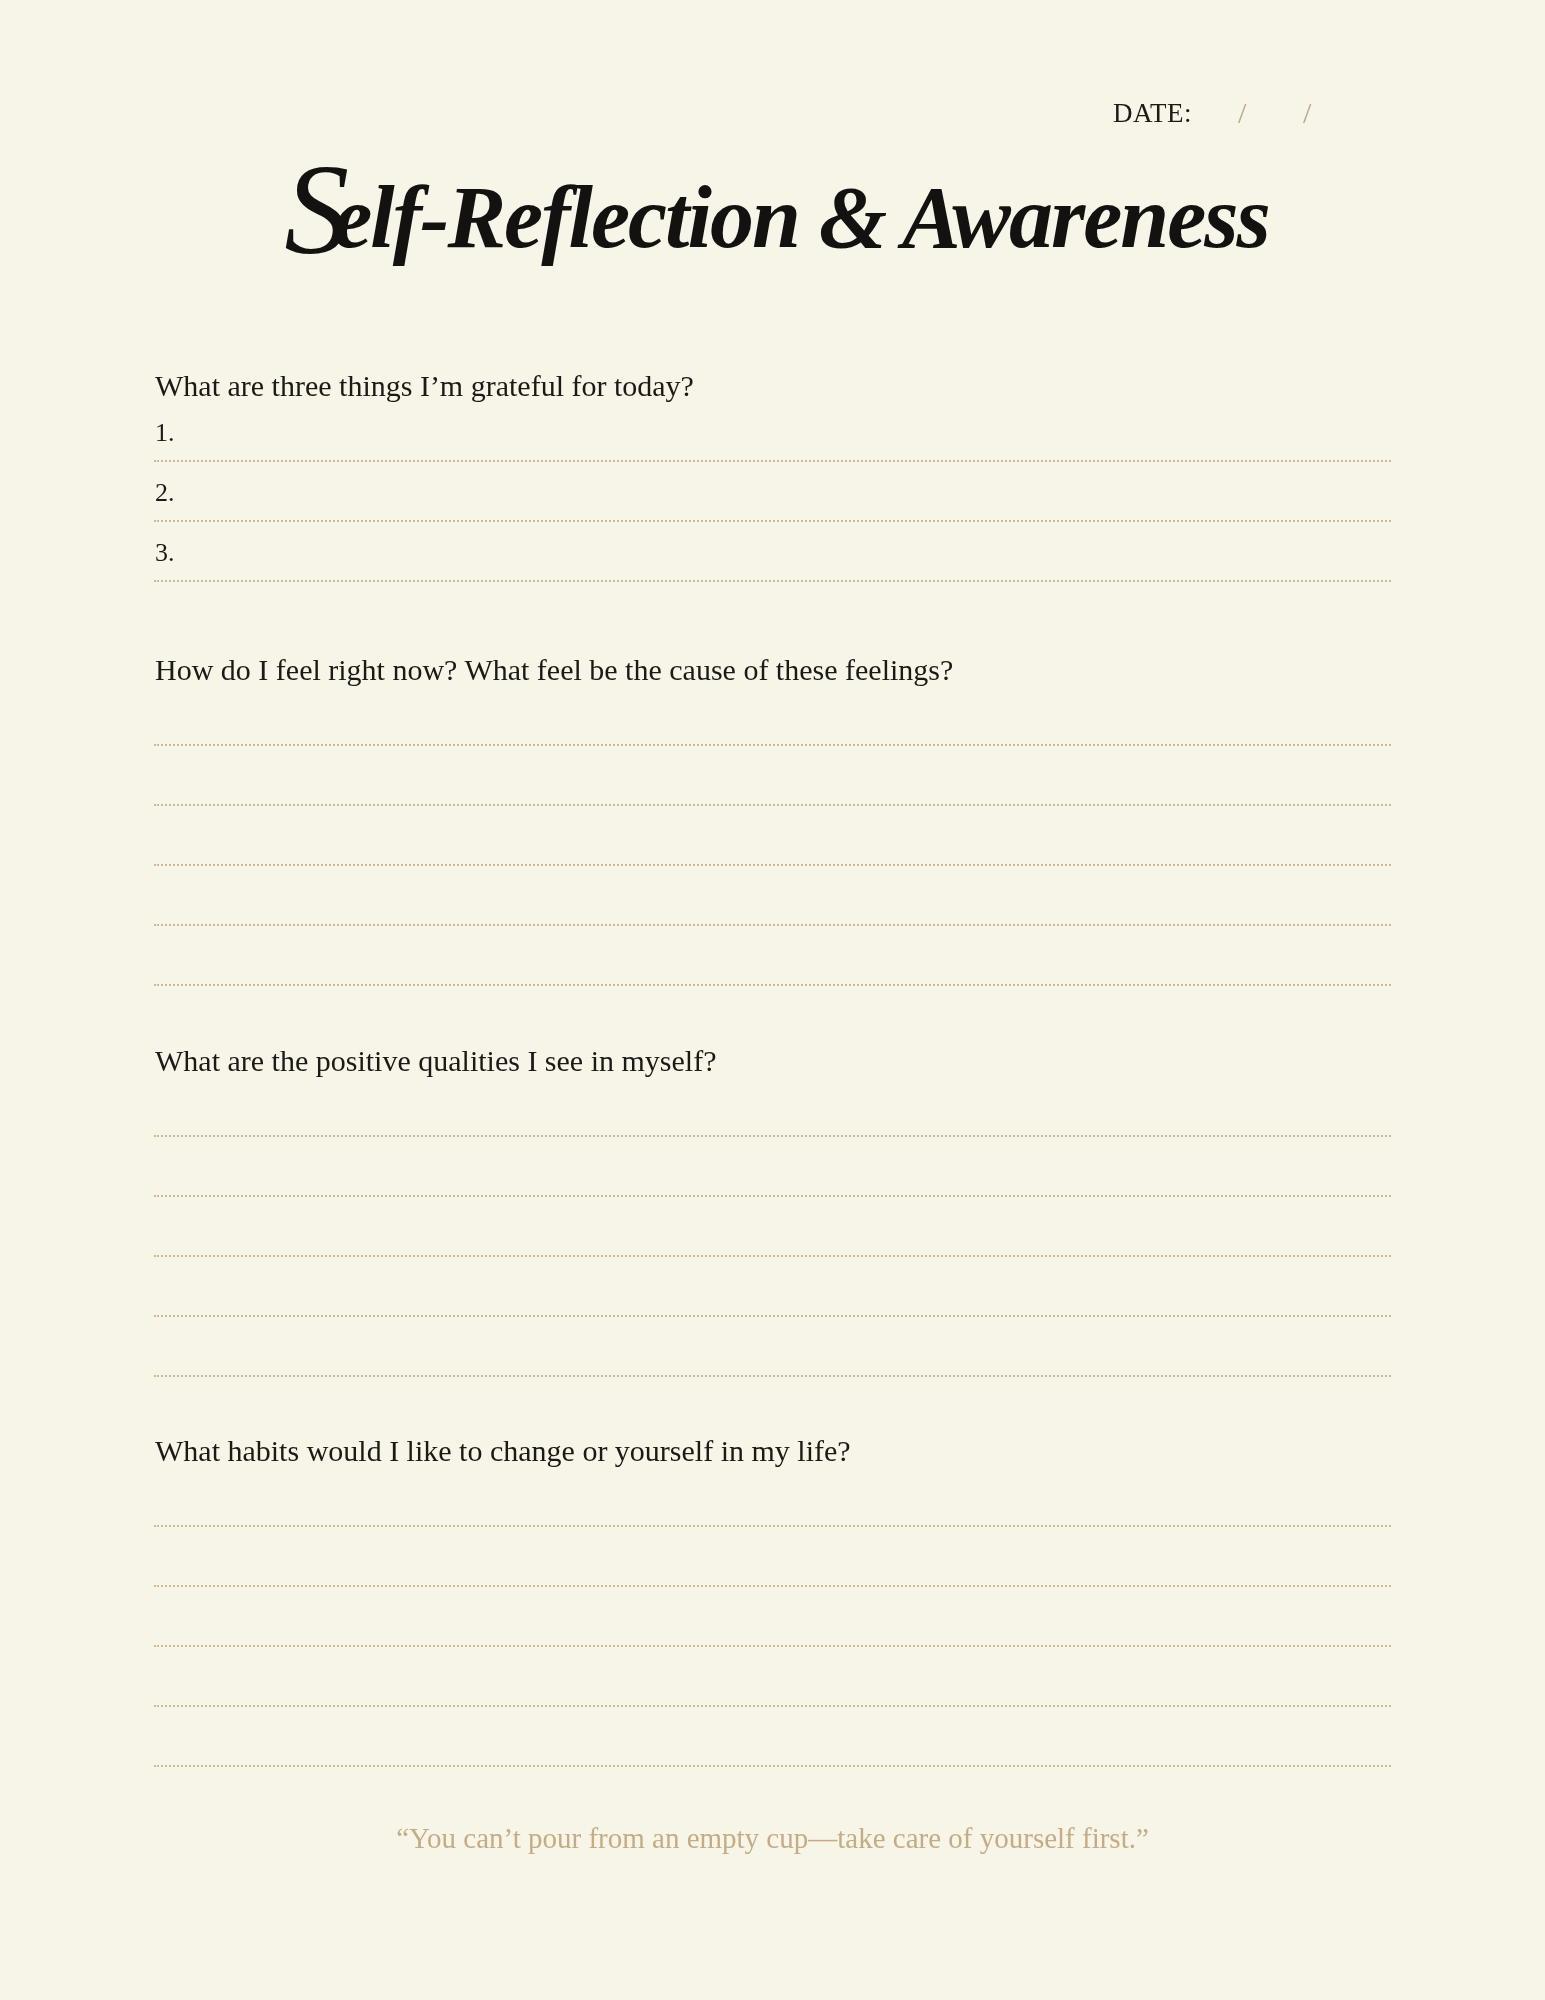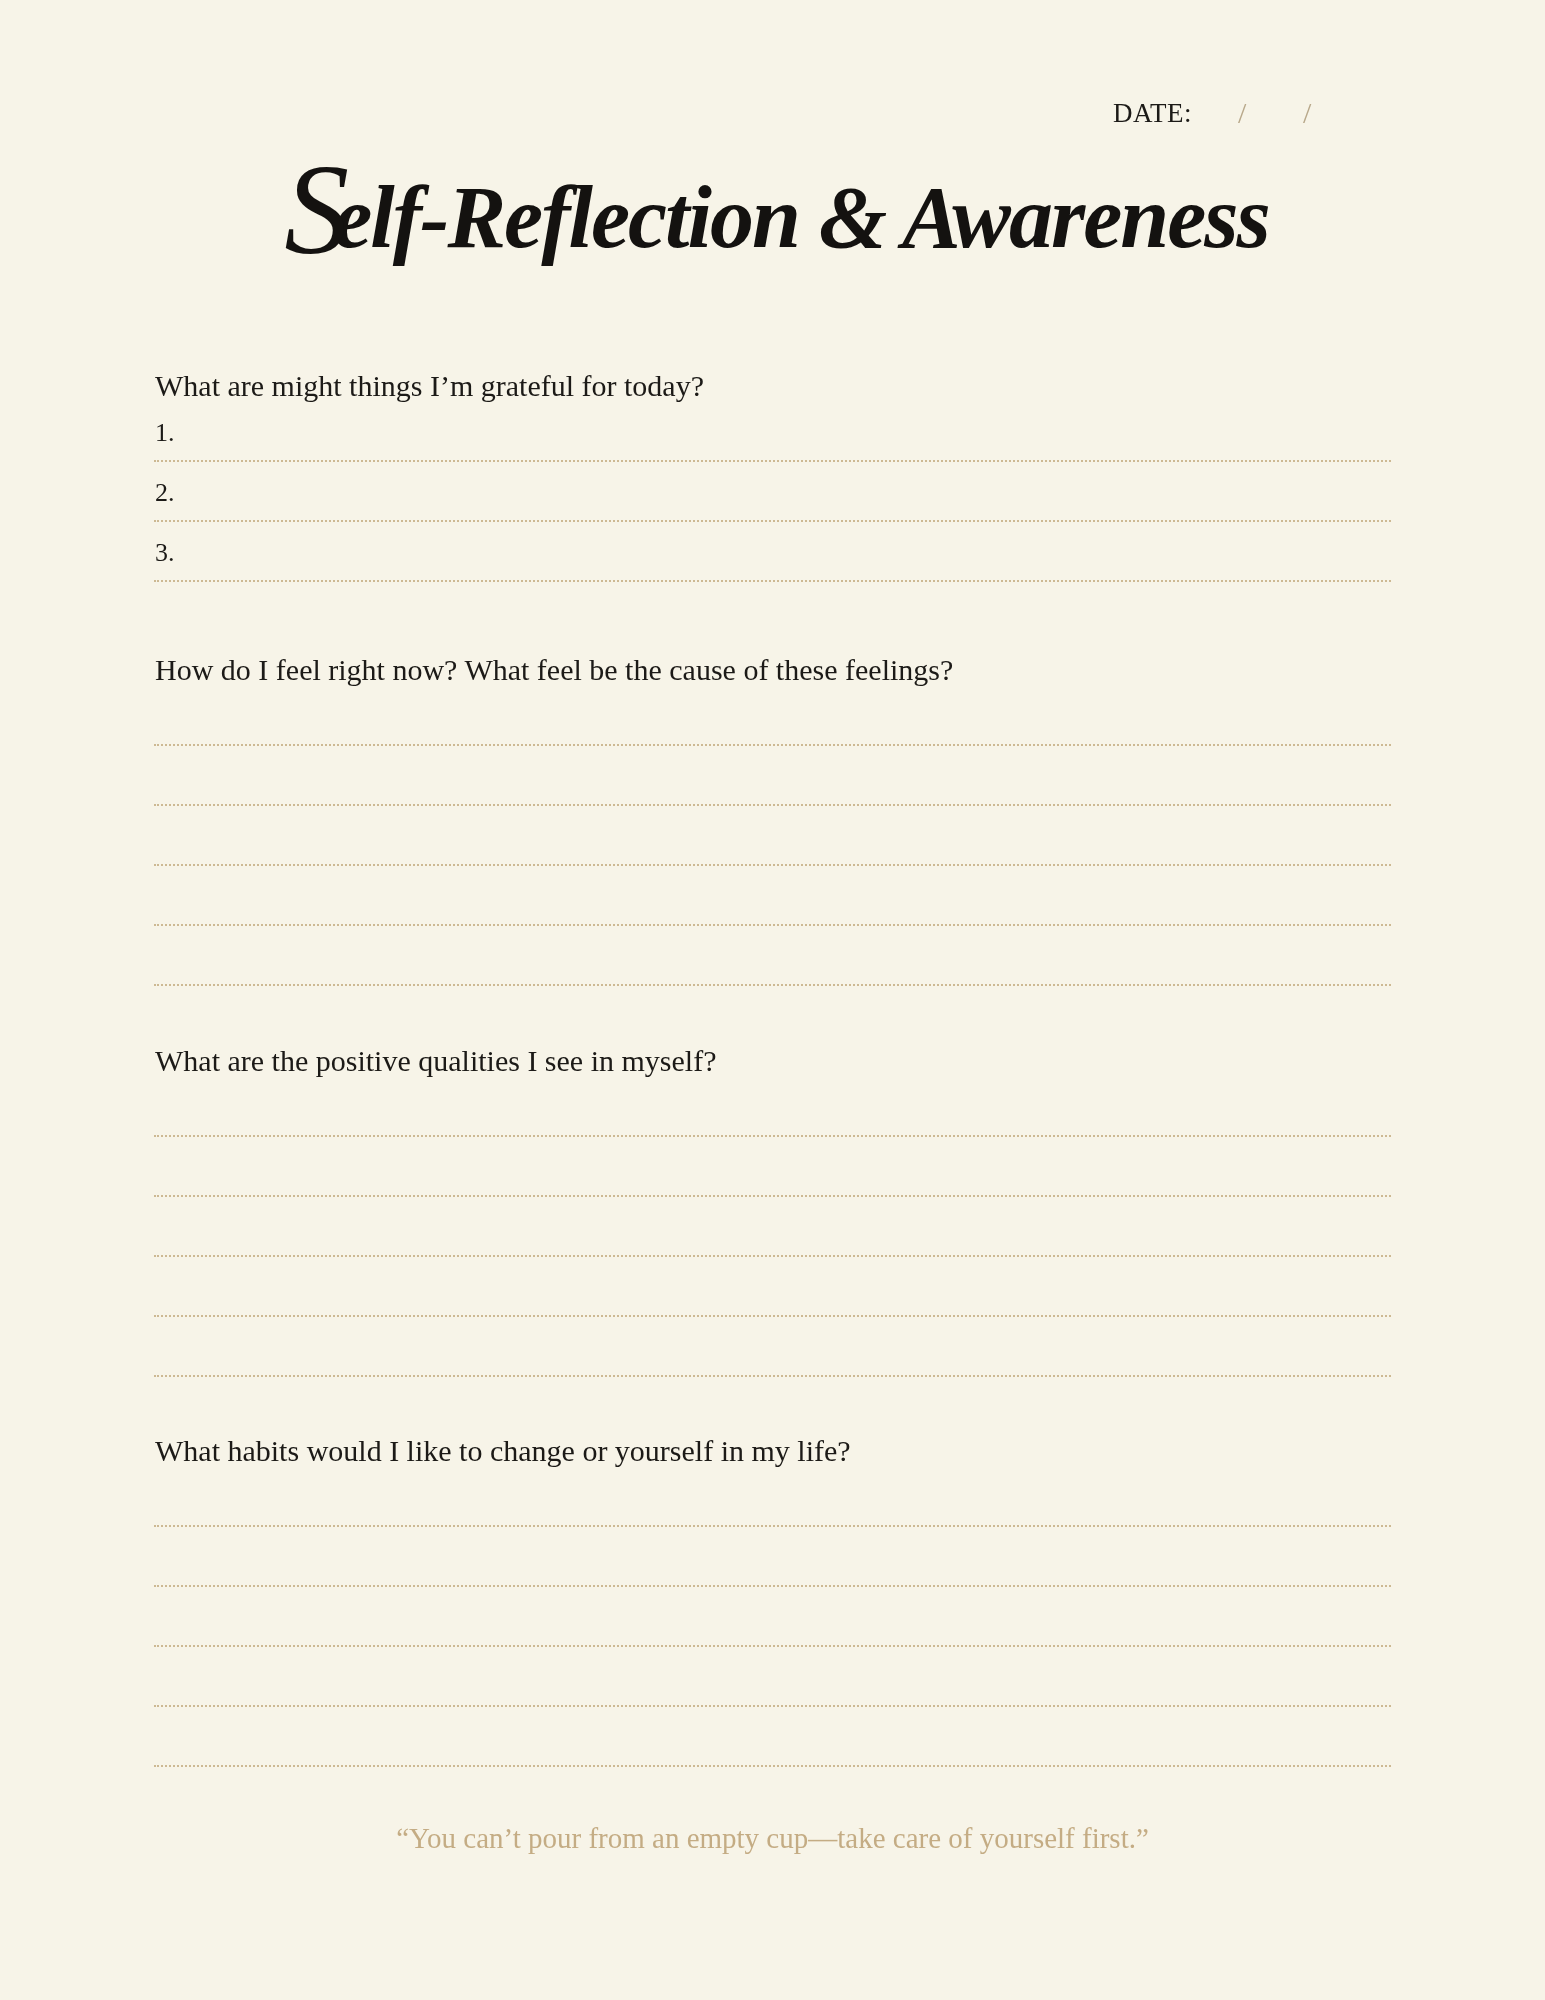--- a/index.html
+++ b/index.html
@@ -20,21 +20,21 @@
 
 <div class="abs date-label">DATE:</div>
 <div class="abs date-slash" style="left:1238px;">/</div>
 <div class="abs date-slash" style="left:1303px;">/</div>
 <div class="abs" style="left:1205px; top:96px; width:45px; height:34px;"></div>
 <div class="abs" style="left:1255px; top:96px; width:45px; height:34px;"></div>
 <div class="abs" style="left:1318px; top:96px; width:60px; height:34px;"></div>
 
 <h1 class="abs title"><span class="big-s">S</span><span>elf-Reflection &amp; Awareness</span></h1>
 
-<div class="abs question" style="top:368px;">What are might things I’m grateful for today?</div>
+<div class="abs question" style="top:368px;">What are three things I’m grateful for today?</div>
 <div class="abs num" style="top:418px;">1.</div>
 <div class="abs rule" style="top:460px;"></div>
 <div class="abs num" style="top:478px;">2.</div>
 <div class="abs rule" style="top:520px;"></div>
 <div class="abs num" style="top:538px;">3.</div>
 <div class="abs rule" style="top:580px;"></div>
 
 <div class="abs question" style="top:652px;">How do I feel right now? What feel be the cause of these feelings?</div>
 <div class="abs rule" style="top:744px;"></div>
 <div class="abs rule" style="top:804px;"></div>

